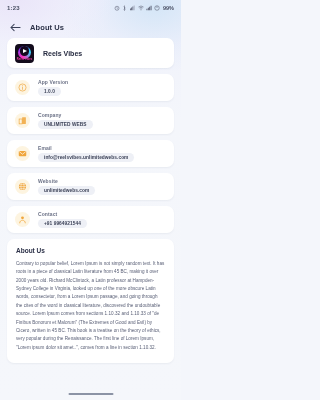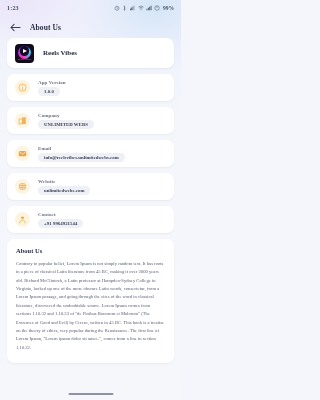--- a/index.html
+++ b/index.html
@@ -10,21 +10,20 @@
   }
   body {
     background:#f4f6fb;
     position:relative;
   }
   .screen {
     width:181px; height:400px;
     position:relative;
     background:
       linear-gradient(180deg, #eef0fb 0%, #f1f3fb 14%, #f4f6fb 30%, #f5f7fb 100%);
-    font-family: Liberation Serif, serif;
   }
   .screen::before {
     content:"";
     position:absolute; top:0; right:0;
     width:120px; height:70px;
     background:radial-gradient(ellipse at 78% 10%, rgba(208,228,246,.85) 0%, rgba(226,234,250,.45) 45%, rgba(244,246,251,0) 75%);
     pointer-events:none;
   }
   .screen::after {
     content:"";

